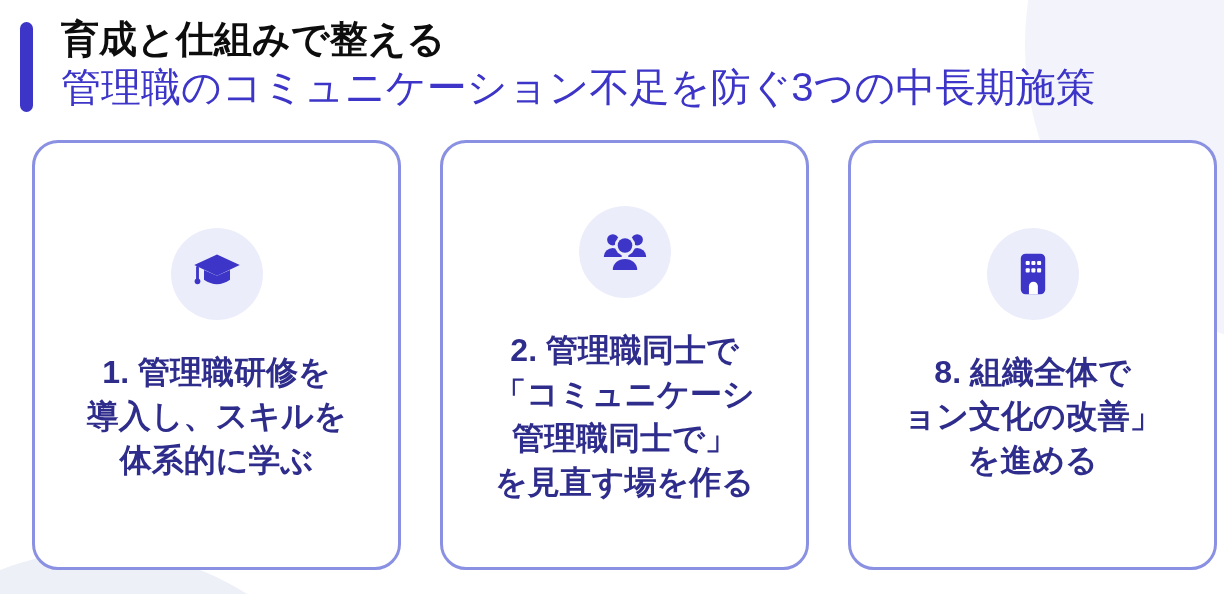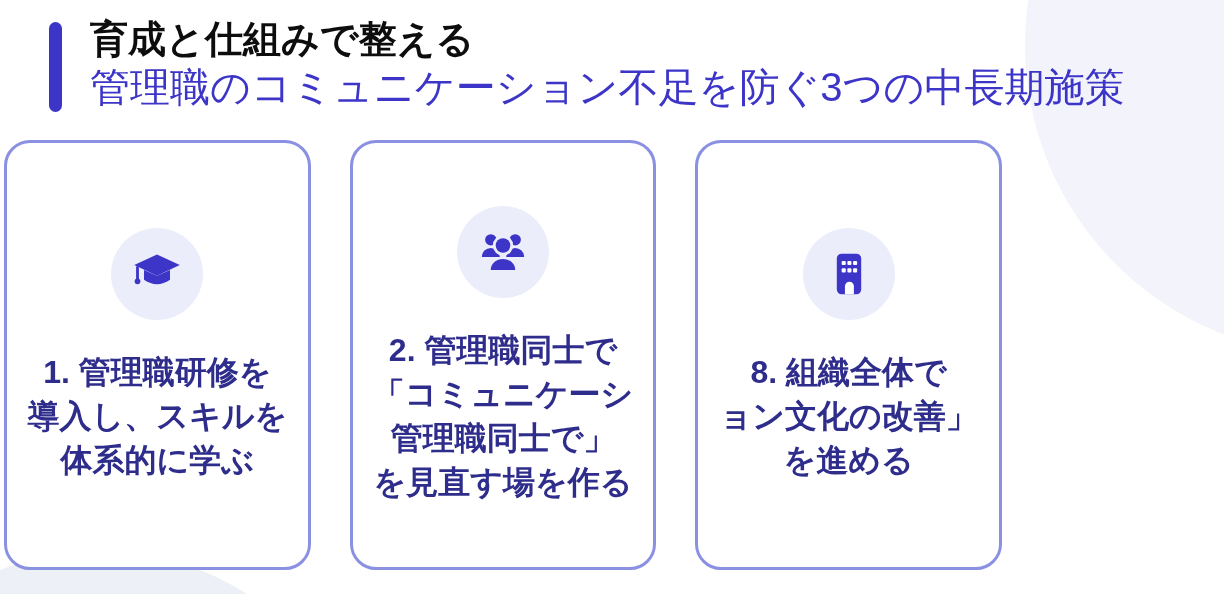--- a/index.html
+++ b/index.html
@@ -5,26 +5,26 @@
   html,body{margin:0;padding:0;}
   body{
     width:1224px;height:594px;position:relative;overflow:hidden;
     background:#ffffff;
     font-family:"Liberation Sans","DejaVu Sans",sans-serif;
   }
   .deco{position:absolute;border-radius:50%;}
   .deco-tr{width:620px;height:620px;left:1025px;top:-265px;background:#f3f4fb;}
   .deco-bl{width:546px;height:546px;left:-173px;top:551px;background:#eef0f8;}
 
-  .header{position:absolute;left:20px;top:16px;display:flex;gap:28px;align-items:stretch;margin-left:29px;}
+  .header{position:absolute;left:20px;top:16px;display:flex;gap:28px;align-items:stretch;}
   .accent-bar{width:13px;height:90px;border-radius:7px;background:#3c35c7;flex:none;margin-top:6px;}
   .title{font-size:38px;line-height:47px;font-weight:900;color:#0d0d0d;letter-spacing:0;white-space:nowrap;}
   .subtitle{font-size:40px;line-height:49px;font-weight:400;color:#3c35c7;letter-spacing:0;white-space:nowrap;}
 
-  .cards{position:absolute;left:4px;top:140px;width:998px;height:430px;display:flex;gap:39px;}
+  .cards{position:absolute;left:32px;top:140px;width:1185px;height:430px;display:flex;gap:39px;}
   .card{
     flex:1;background:#ffffff;border:3px solid #8a90e2;border-radius:26px;
     box-sizing:border-box;display:flex;flex-direction:column;align-items:center;
     justify-content:center;gap:30px;
   }
   .icon-circle{
     width:92px;height:92px;border-radius:50%;background:#ecedfb;flex:none;
     display:flex;align-items:center;justify-content:center;
   }
   .icon-circle svg{width:52px;height:52px;}

